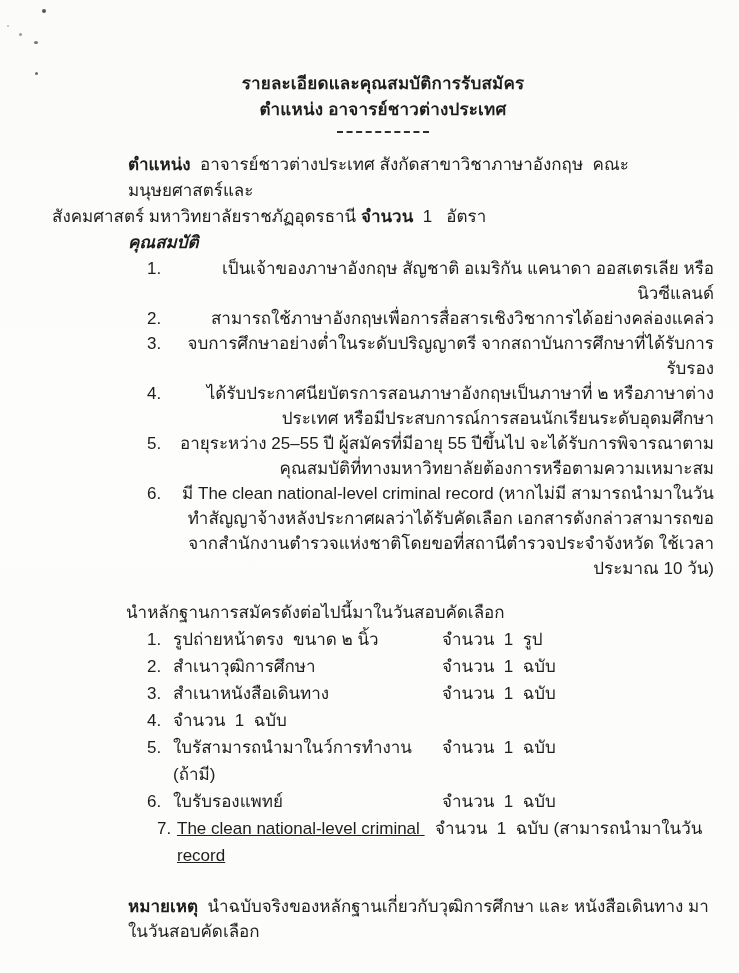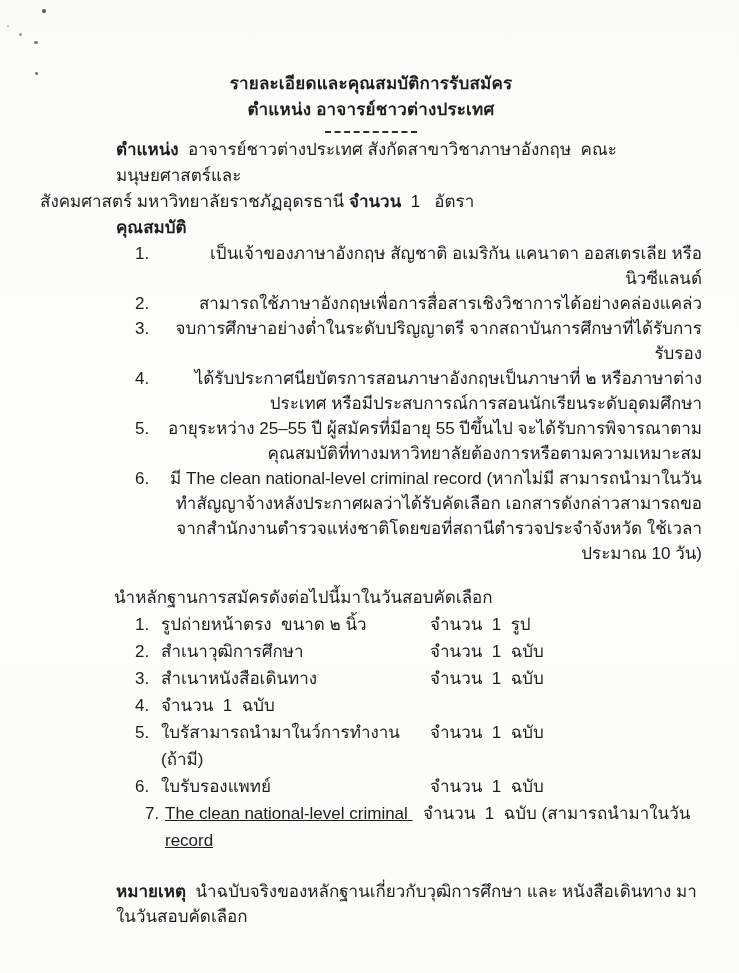--- a/index.html
+++ b/index.html
@@ -13,32 +13,32 @@
     background:linear-gradient(180deg,#fbfbf9 0%, #fdfdfc 40%, #fcfcfa 100%);
     color:#1d1d1d; font-size:17px;
   }
   .speck { position:absolute; background:#3a3a3a; border-radius:50%; }
   .s1 { left:42px; top:9px;  width:4px; height:4px; opacity:.85; }
   .s2 { left:19px; top:33px; width:3px; height:3px; opacity:.5;  }
   .s3 { left:34px; top:41px; width:4px; height:3px; opacity:.7;  }
   .s4 { left:35px; top:72px; width:3px; height:3px; opacity:.75; }
   .s5 { left:7px;  top:25px; width:2px; height:2px; opacity:.35; }
 
-  .content { position:absolute; left:40px; top:71px; width:662px; }
+  .content { position:absolute; left:52px; top:71px; width:662px; }
   span { white-space:pre-wrap; }
   .b { font-weight:bold; }
 
   .doc-header { text-align:center; font-weight:bold; line-height:26px; letter-spacing:.2px; }
   .sep { width:92px; height:0; border-top:2px dashed #2c2c2c; margin:8px auto 0 auto; }
 
-  .intro { margin-top:4px; line-height:26px; }
+  .intro { margin-top:19px; line-height:26px; }
   .intro .l1 { display:block; padding-left:76px; }
   .intro .l2 { display:block; }
 
-  .qhead { padding-left:76px; font-weight:bold; line-height:26px; }
+  .qhead { padding-left:76px; font-weight:bold; line-height:26px;font-style:italic; }
   .qlist { line-height:25px; }
   .qrow { display:flex; padding-left:95px; }
   .qnum { flex:none; width:26px; }
   .qtxt { flex:1; min-width:0;text-align:right; }
 
   .dhead { margin-top:18px; padding-left:74px; font-weight:normal; line-height:27px; }
   .drow { display:flex; padding-left:95px; line-height:27px; }
   .drow.row7 { padding-left:105px; }
   .dnum { flex:none; width:26px; }
   .row7 .dnum { width:20px; }

